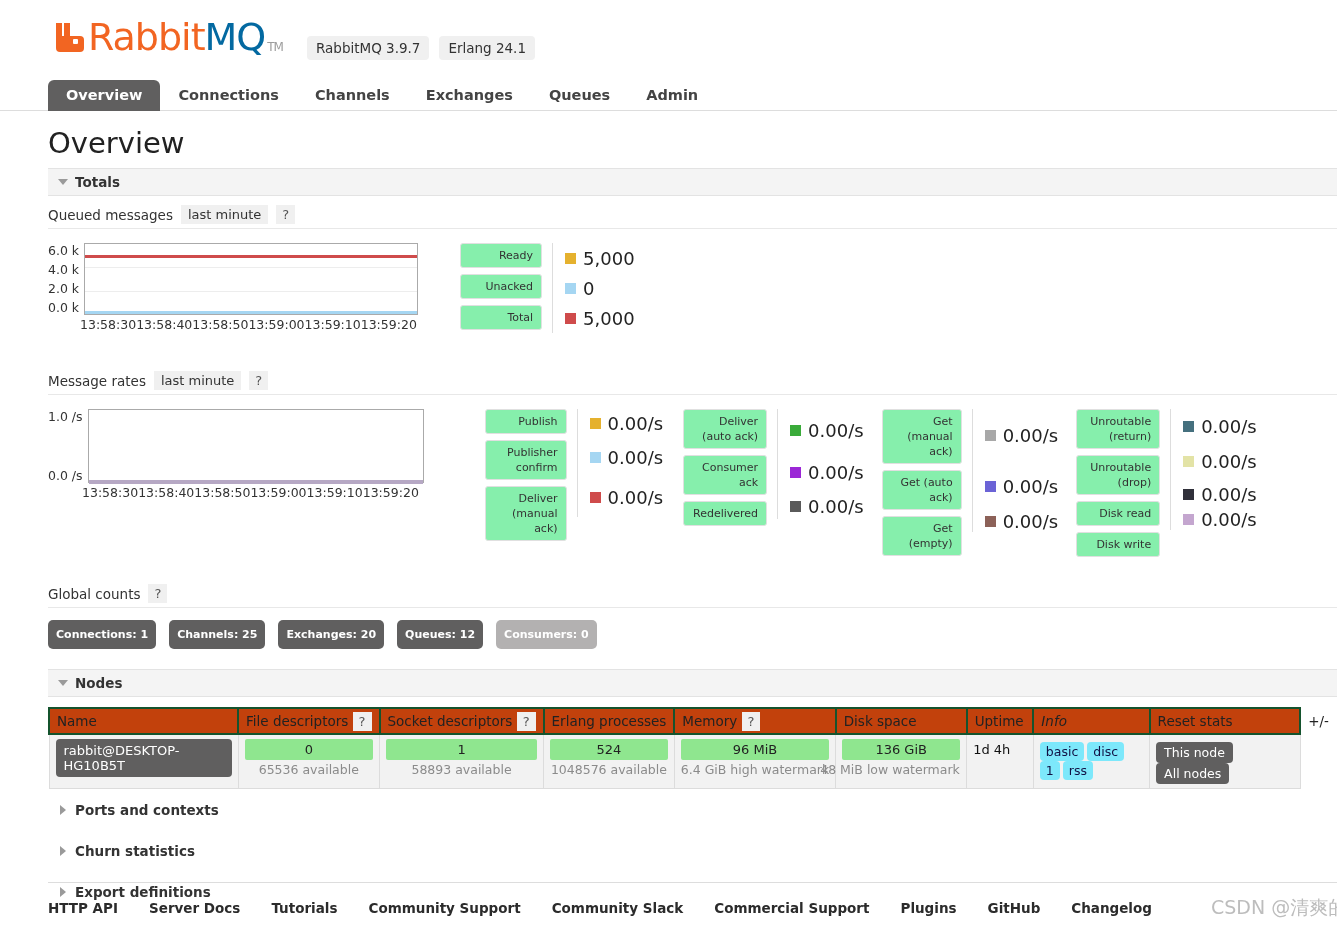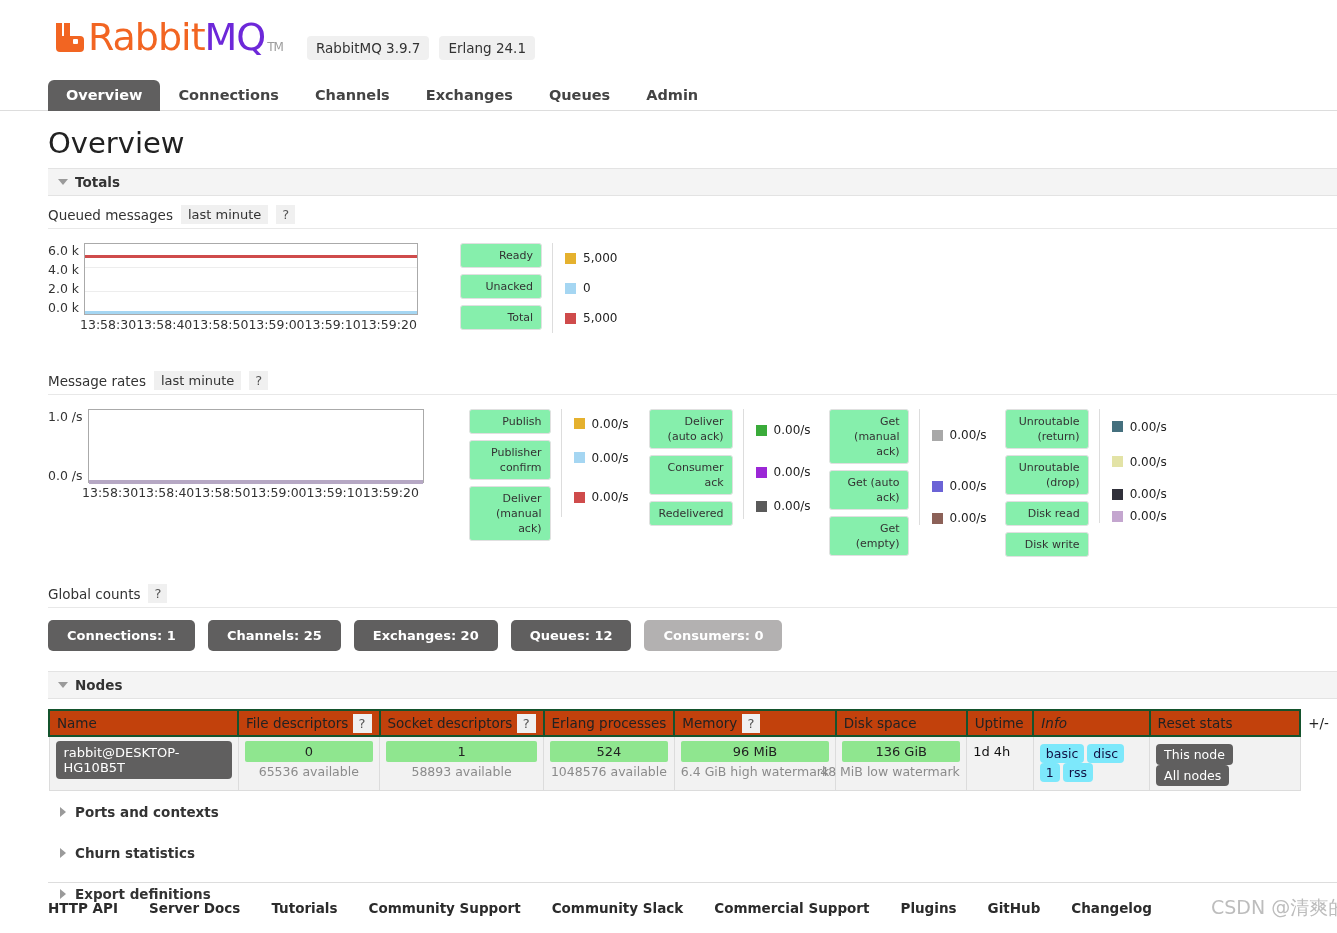--- a/index.html
+++ b/index.html
@@ -12,21 +12,21 @@
     overflow: hidden;
   }
   .page { position: relative; width: 1337px; height: 933px; }
 
   
   .header { padding: 18px 0 0 56px; display: flex; align-items: flex-start; }
   .logo-wrap { display: flex; align-items: center; }
   .logo-mark { width: 30px; height: 32px; position: relative; margin-right: 2px; }
   .logo-text { font-size: 38px; line-height: 38px; letter-spacing: -1px; font-weight: 400; }
   .logo-rabbit { color: #f26522; }
-  .logo-mq { color: #6d28d9; }
+  .logo-mq { color: #0369a1; }
   .logo-tm { color: #9d9d9d; font-size: 12px; vertical-align: top; margin-left: 2px; position: relative; top: 10px; }
   .ver-badges { display: flex; gap: 10px; margin-left: 24px; margin-top: 18px; }
   .ver-badge {
     background: #f0f0f0; color: #333; font-size: 13.5px;
     padding: 4px 9px; border-radius: 4px; white-space: nowrap;
   }
 
   
   .nav {
     margin: 20px 0 0 0; padding-left: 48px;
@@ -80,28 +80,28 @@
 
   .legend-group { display: flex; align-items: flex-start; }
   .legend-labels { display: flex; flex-direction: column; }
   .legend-btn {
     background: #86efac; border: 1px solid #e0e0e0; border-radius: 3px;
     font-size: 11px; color: #333; text-align: right;
     padding: 4px 8px; margin-bottom: 6px; cursor: pointer;
     line-height: 15px;
   }
   .legend-vals { display: flex; flex-direction: column; border-left: 1px solid #ddd; padding-left: 12px; margin-left: 10px; }
-  .legend-val { display: flex; align-items: center; font-size: 12px; color: #222; }
+  .legend-val { display: flex; align-items: center; font-size: 18px; color: #222; }
   .swatch { width: 11px; height: 11px; margin-right: 7px; flex: none; }
 
   
   .counts { display: flex; gap: 13px; padding-top: 12px; }
   .count-badge {
-    background: #605f5f; color: #fff; font-size: 13px; font-weight: bold;
-    padding: 8px 19px; border-radius: 5px; cursor: pointer; white-space: nowrap;
+    background: #605f5f; color: #fff; font-size: 11px; font-weight: bold;
+    padding: 8px 8px; border-radius: 5px; cursor: pointer; white-space: nowrap;
   }
   .count-badge.dim { background: #b3b1b1; }
 
   
   table.nodes { border-collapse: collapse; margin-top: 10px; font-size: 13px; }
   table.nodes th {
     text-align: left; font-weight: normal; color: #222; font-size: 13.5px;
     border: 2px solid #14532d; padding: 4px 7px; background: #c2410c; white-space: nowrap;
   }
   table.nodes td {
@@ -261,21 +261,21 @@
             <span>13:58:30</span>
             <span>13:58:40</span>
             <span>13:58:50</span>
             <span>13:59:00</span>
             <span>13:59:10</span>
             <span>13:59:20</span>
           </div>
         </div>
       </div>
 
-      <div class="legend-group" style="margin-left:14px;padding-left:31px;">
+      <div class="legend-group" style="margin-left:30px;padding-left:31px;">
         <div class="legend-labels" style="width:82px;">
           <div class="legend-btn">Publish</div>
           <div class="legend-btn">Publisher confirm</div>
           <div class="legend-btn">Deliver (manual ack)</div>
         </div>
         <div class="legend-vals">
           <div class="legend-val" style="height:29px;">
             <span class="swatch" style="background:#e5b12e"></span>
             <span>0.00/s</span>
           </div>

